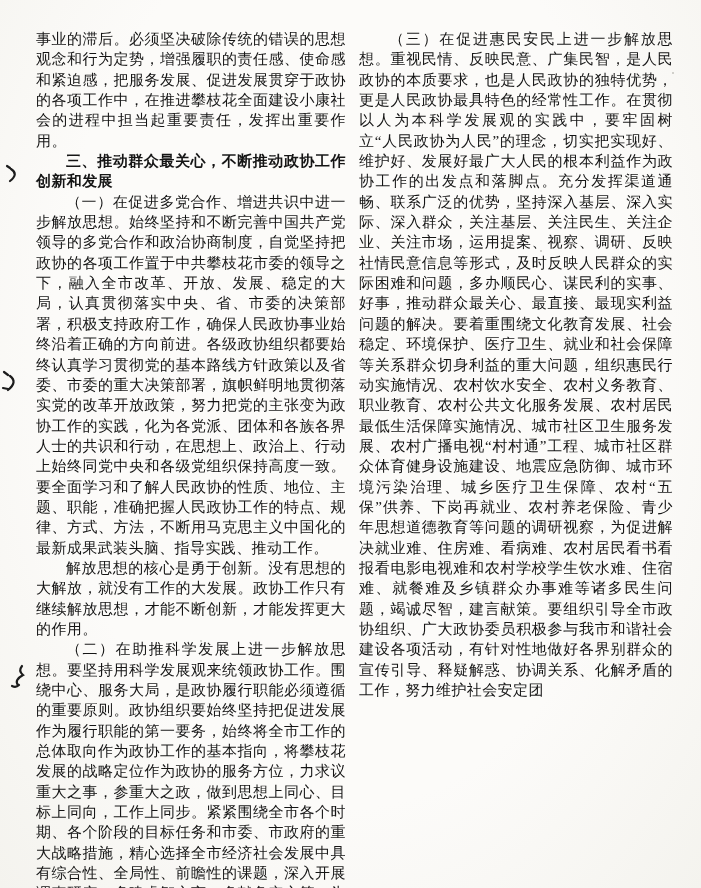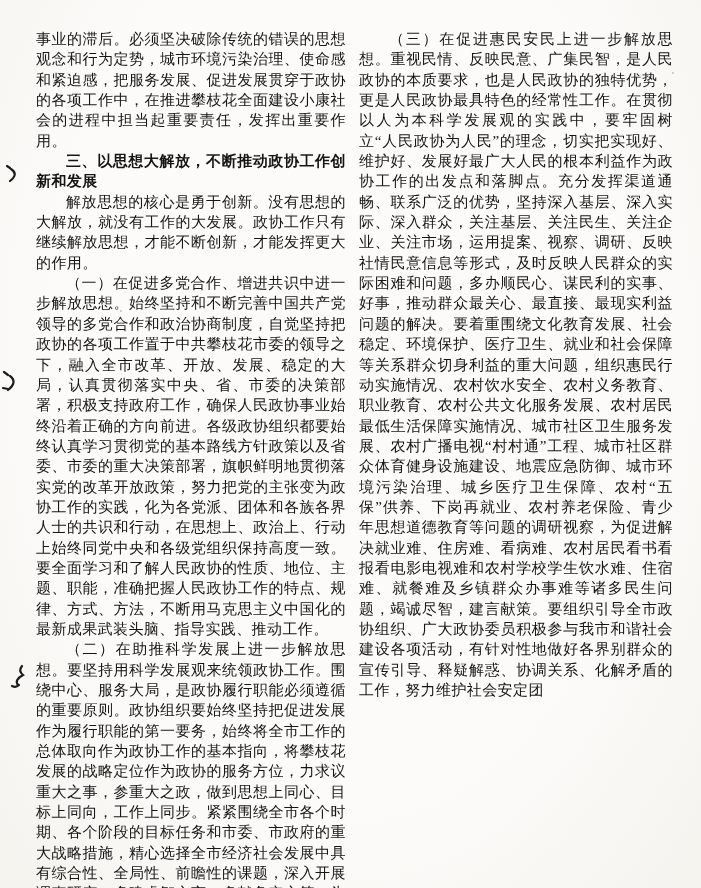--- a/index.html
+++ b/index.html
@@ -66,24 +66,24 @@
   <svg class="ink ink-3" width="20" height="26" viewBox="0 0 20 26">
     <path d="M12 2 Q8 7 13 11 Q4 16 8 21 M2 22 Q6 24 9 21"></path>
   </svg>
 
   <div class="speck" style="left:120px; top:310px"></div>
   <div class="speck" style="left:672px; top:72px"></div>
   <div class="speck" style="left:200px; top:640px"></div>
   <div class="speck" style="left:540px; top:250px"></div>
 
   <div class="col col-left">
-    <p>事业的滞后。必须坚决破除传统的错误的思想观念和行为定势，城市环境污染治理、使命感和紧迫感，把服务发展、促进发展贯穿于政协的各项工作中，在推进攀枝花全面建设小康社会的进程中担当起重要责任，发挥出重要作用。</p>
-    <p class="heading">三、以思想大解放，不断推动政协工作创新和发展</p>
+    <p>事业的滞后。必须坚决破除传统的错误的思想观念和行为定势，增强履职的责任感、使命感和紧迫感，把服务发展、促进发展贯穿于政协的各项工作中，在推进攀枝花全面建设小康社会的进程中担当起重要责任，发挥出重要作用。</p>
+    <p class="heading">三、推动群众最关心，不断推动政协工作创新和发展</p>
+    <p class="indent">（一）在促进多党合作、增进共识中进一步解放思想。始终坚持和不断完善中国共产党领导的多党合作和政治协商制度，自觉坚持把政协的各项工作置于中共攀枝花市委的领导之下，融入全市改革、开放、发展、稳定的大局，认真贯彻落实中央、省、市委的决策部署，积极支持政府工作，确保人民政协事业始终沿着正确的方向前进。各级政协组织都要始终认真学习贯彻党的基本路线方针政策以及省委、市委的重大决策部署，旗帜鲜明地贯彻落实党的改革开放政策，努力把党的主张变为政协工作的实践，化为各党派、团体和各族各界人士的共识和行动，在思想上、政治上、行动上始终同党中央和各级党组织保持高度一致。要全面学习和了解人民政协的性质、地位、主题、职能，准确把握人民政协工作的特点、规律、方式、方法，不断用马克思主义中国化的最新成果武装头脑、指导实践、推动工作。</p>
     <p class="indent">解放思想的核心是勇于创新。没有思想的大解放，就没有工作的大发展。政协工作只有继续解放思想，才能不断创新，才能发挥更大的作用。</p>
-    <p class="indent">（一）在促进多党合作、增进共识中进一步解放思想。始终坚持和不断完善中国共产党领导的多党合作和政治协商制度，自觉坚持把政协的各项工作置于中共攀枝花市委的领导之下，融入全市改革、开放、发展、稳定的大局，认真贯彻落实中央、省、市委的决策部署，积极支持政府工作，确保人民政协事业始终沿着正确的方向前进。各级政协组织都要始终认真学习贯彻党的基本路线方针政策以及省委、市委的重大决策部署，旗帜鲜明地贯彻落实党的改革开放政策，努力把党的主张变为政协工作的实践，化为各党派、团体和各族各界人士的共识和行动，在思想上、政治上、行动上始终同党中央和各级党组织保持高度一致。要全面学习和了解人民政协的性质、地位、主题、职能，准确把握人民政协工作的特点、规律、方式、方法，不断用马克思主义中国化的最新成果武装头脑、指导实践、推动工作。</p>
     <p class="indent">（二）在助推科学发展上进一步解放思想。要坚持用科学发展观来统领政协工作。围绕中心、服务大局，是政协履行职能必须遵循的重要原则。政协组织要始终坚持把促进发展作为履行职能的第一要务，始终将全市工作的总体取向作为政协工作的基本指向，将攀枝花发展的战略定位作为政协的服务方位，力求议重大之事，参重大之政，做到思想上同心、目标上同向，工作上同步。紧紧围绕全市各个时期、各个阶段的目标任务和市委、市政府的重大战略措施，精心选择全市经济社会发展中具有综合性、全局性、前瞻性的课题，深入开展调查研究，多建睿智之言，多献务实之策，为推动攀枝花科学发展作出积极</p>
   </div>
 
   <div class="col col-right">
     <p class="indent">（三）在促进惠民安民上进一步解放思想。重视民情、反映民意、广集民智，是人民政协的本质要求，也是人民政协的独特优势，更是人民政协最具特色的经常性工作。在贯彻以人为本科学发展观的实践中，要牢固树立“人民政协为人民”的理念，切实把实现好、维护好、发展好最广大人民的根本利益作为政协工作的出发点和落脚点。充分发挥渠道通畅、联系广泛的优势，坚持深入基层、深入实际、深入群众，关注基层、关注民生、关注企业、关注市场，运用提案、视察、调研、反映社情民意信息等形式，及时反映人民群众的实际困难和问题，多办顺民心、谋民利的实事、好事，推动群众最关心、最直接、最现实利益问题的解决。要着重围绕文化教育发展、社会稳定、环境保护、医疗卫生、就业和社会保障等关系群众切身利益的重大问题，组织惠民行动实施情况、农村饮水安全、农村义务教育、职业教育、农村公共文化服务发展、农村居民最低生活保障实施情况、城市社区卫生服务发展、农村广播电视“村村通”工程、城市社区群众体育健身设施建设、地震应急防御、城市环境污染治理、城乡医疗卫生保障、农村“五保”供养、下岗再就业、农村养老保险、青少年思想道德教育等问题的调研视察，为促进解决就业难、住房难、看病难、农村居民看书看报看电影电视难和农村学校学生饮水难、住宿难、就餐难及乡镇群众办事难等诸多民生问题，竭诚尽智，建言献策。要组织引导全市政协组织、广大政协委员积极参与我市和谐社会建设各项活动，有针对性地做好各界别群众的宣传引导、释疑解惑、协调关系、化解矛盾的工作，努力维护社会安定团</p>
   </div>
 
 </div>
 
 </body></html>

